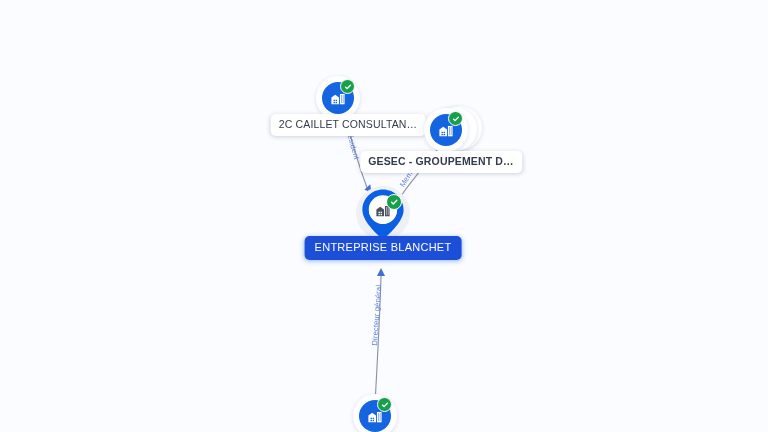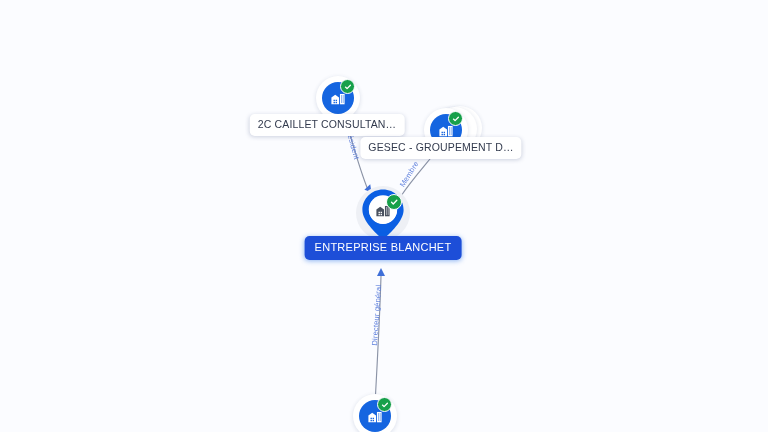--- a/index.html
+++ b/index.html
@@ -114,41 +114,41 @@
         <path fill="#ffffff" d="M14.6 20.4V6.6h6.2v13.8h-6.2z"></path>
         <path fill="#1565e0" d="M16.1 8.6h1.3v1.3h-1.3zM18.3 8.6h1.3v1.3h-1.3zM16.1 11.3h1.3v1.3h-1.3zM18.3 11.3h1.3v1.3h-1.3zM16.1 14h1.3v1.3h-1.3zM18.3 14h1.3v1.3h-1.3zM16.1 16.7h1.3v1.3h-1.3zM18.3 16.7h1.3v1.3h-1.3z"></path>
       </svg>
     </div>
     <div class="badge" style="left:20px;top:-1px;width:13px;height:13px;">
       <svg width="8" height="8" viewBox="0 0 12 12">
         <path d="M2.2 6.1 L4.6 8.4 L9.6 3.3" fill="none" stroke="#ffffff" stroke-width="1.9" stroke-linecap="round" stroke-linejoin="round"></path>
       </svg>
     </div>
   </div>
-  <div class="pill plain" style="left:327px;top:114px;">2C CAILLET CONSULTAN…</div>
+  <div class="pill plain" style="left:348px;top:114px;">2C CAILLET CONSULTAN…</div>
 
   <div class="node" style="left:428px;top:112px;width:36px;height:36px;">
     <div class="halo" style="left:10px;top:-6px;width:44px;height:44px;"></div>
     <div class="halo" style="left:5px;top:-5px;width:44px;height:44px;"></div>
     <div class="halo" style="left:-4px;top:-4px;width:44px;height:44px;"></div>
     <div class="circ" style="left:2px;top:2px;width:32px;height:32px;">
       <svg width="18" height="18" viewBox="0 0 24 24">
         <path fill="#ffffff" d="M3.2 20.4V11.2l5.1-3.6 5.1 3.6v9.2H3.2z"></path>
         <path fill="#1565e0" d="M6 14.4h1.9v1.8H6zM8.8 14.4h1.9v1.8H8.8zM6 17.3h1.9v1.8H6zM8.8 17.3h1.9v1.8H8.8z"></path>
         <path fill="#ffffff" d="M14.6 20.4V6.6h6.2v13.8h-6.2z"></path>
         <path fill="#1565e0" d="M16.1 8.6h1.3v1.3h-1.3zM18.3 8.6h1.3v1.3h-1.3zM16.1 11.3h1.3v1.3h-1.3zM18.3 11.3h1.3v1.3h-1.3zM16.1 14h1.3v1.3h-1.3zM18.3 14h1.3v1.3h-1.3zM16.1 16.7h1.3v1.3h-1.3zM18.3 16.7h1.3v1.3h-1.3z"></path>
       </svg>
     </div>
     <div class="badge" style="left:20px;top:-1px;width:13px;height:13px;">
       <svg width="8" height="8" viewBox="0 0 12 12">
         <path d="M2.2 6.1 L4.6 8.4 L9.6 3.3" fill="none" stroke="#ffffff" stroke-width="1.9" stroke-linecap="round" stroke-linejoin="round"></path>
       </svg>
     </div>
   </div>
-  <div class="pill plain" style="left:441px;top:137px;">GESEC - GROUPEMENT D…</div>
+  <div class="pill plain" style="left:441px;top:151px;font-weight:bold;">GESEC - GROUPEMENT D…</div>
 
   <div class="node" style="left:360px;top:188px;width:46px;height:52px;">
     <div class="halo hb" style="left:-4px;top:-2px;width:54px;height:54px;"></div>
     <svg class="svg-layer" style="width:46px;height:52px;" viewBox="0 0 46 52">
       <path d="M23 1.5 C11.6 1.5 2.4 10.6 2.4 21.9 C2.4 33 16 45 21.4 50.2 a2.3 2.3 0 0 0 3.2 0 C30 45 43.6 33 43.6 21.9 C43.6 10.6 34.4 1.5 23 1.5 Z" fill="#0b5fe3"></path>
       <circle cx="23" cy="21.5" r="14.2" fill="#ffffff"></circle>
     </svg>
     <div class="pin-in" style="left:9px;top:8px;width:28px;height:28px;">
       <svg width="18" height="18" viewBox="0 0 24 24">
         <path fill="#4a5260" d="M3.2 20.4V11.2l5.1-3.6 5.1 3.6v9.2H3.2z"></path>

